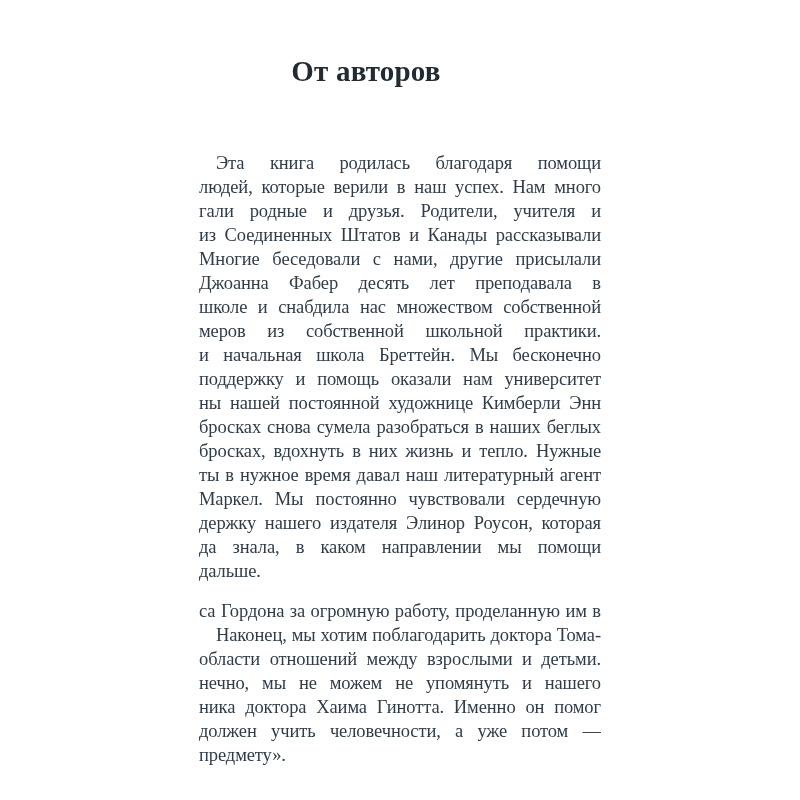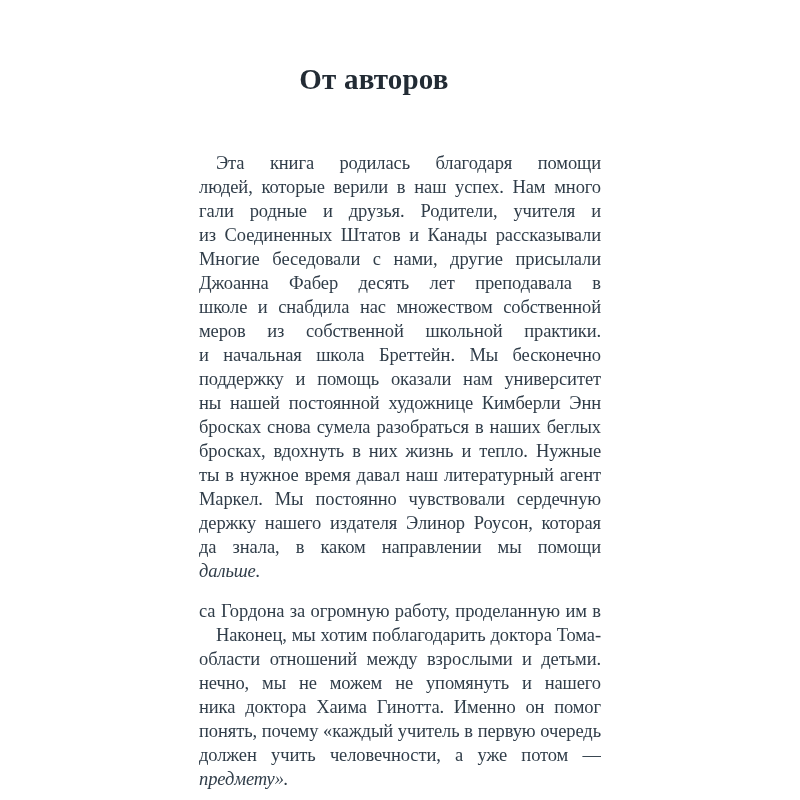--- a/index.html
+++ b/index.html
@@ -13,21 +13,21 @@
     height: 800px;
     background: var(--page-bg, #ffffff);
     font-family: "Liberation Serif", "DejaVu Serif", serif;
     overflow: hidden;
   }
   .chapter-title {
     position: absolute;
     top: 48px;
     left: 0;
     width: 724px;
-    margin: 12px;
+    margin: 4px;
     text-align: center;
     font-size: 29px;
     line-height: 38px;
     font-weight: bold;
     color: var(--title-ink, #222b34);
     letter-spacing: 0.2px;
   }
   .text-block {
     position: absolute;
     left: 183px;
@@ -47,21 +47,20 @@
     text-align: justify;
     text-align-last: justify;
     letter-spacing: -0.1px;
     white-space: normal;
   }
   .line.indent {
     text-indent: 17px;
   }
   .line.last {
     text-align-last: left;
-    font-style: italic;
   }
 </style>
 </head>
 <body>
 
 <div class="book-page">
   <h1 class="chapter-title">От авторов</h1>
 
   <div class="text-block">
 
@@ -85,19 +84,18 @@
       <div class="line">да знала, в каком направлении мы помощи двигаться</div>
       <div class="line last">дальше.</div>
     </div>
 
     <div class="paragraph">
       <div class="line">са Гордона за огромную работу, проделанную им в</div>
       <div class="line indent">Наконец, мы хотим поблагодарить доктора Тома-</div>
       <div class="line">области отношений между взрослыми и детьми. Ко-</div>
       <div class="line">нечно, мы не можем не упомянуть и нашего настав-</div>
       <div class="line">ника доктора Хаима Гинотта. Именно он помог нам</div>
-      <div class="line">понять, почему «каждый учитель в первую очередь</div>
       <div class="line">должен учить человечности, а уже потом — своему</div>
       <div class="line last">предмету».</div>
     </div>
 
   </div>
 </div>
 
 </body></html>

